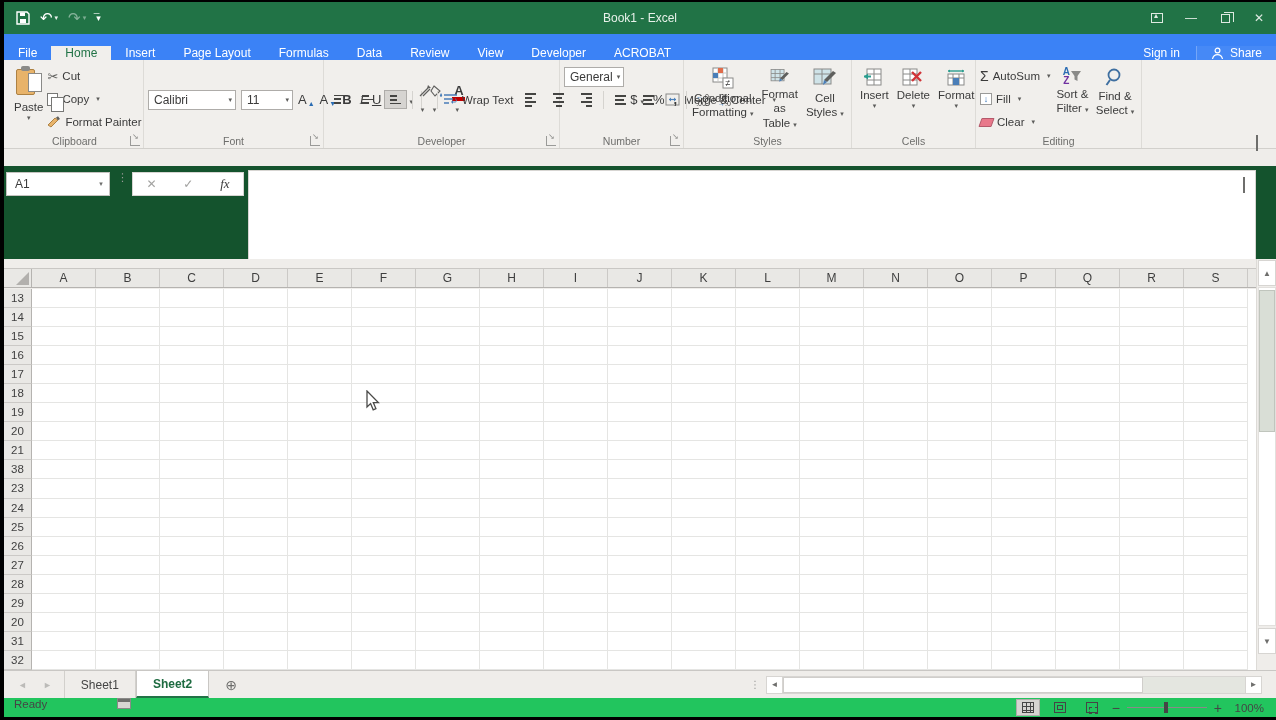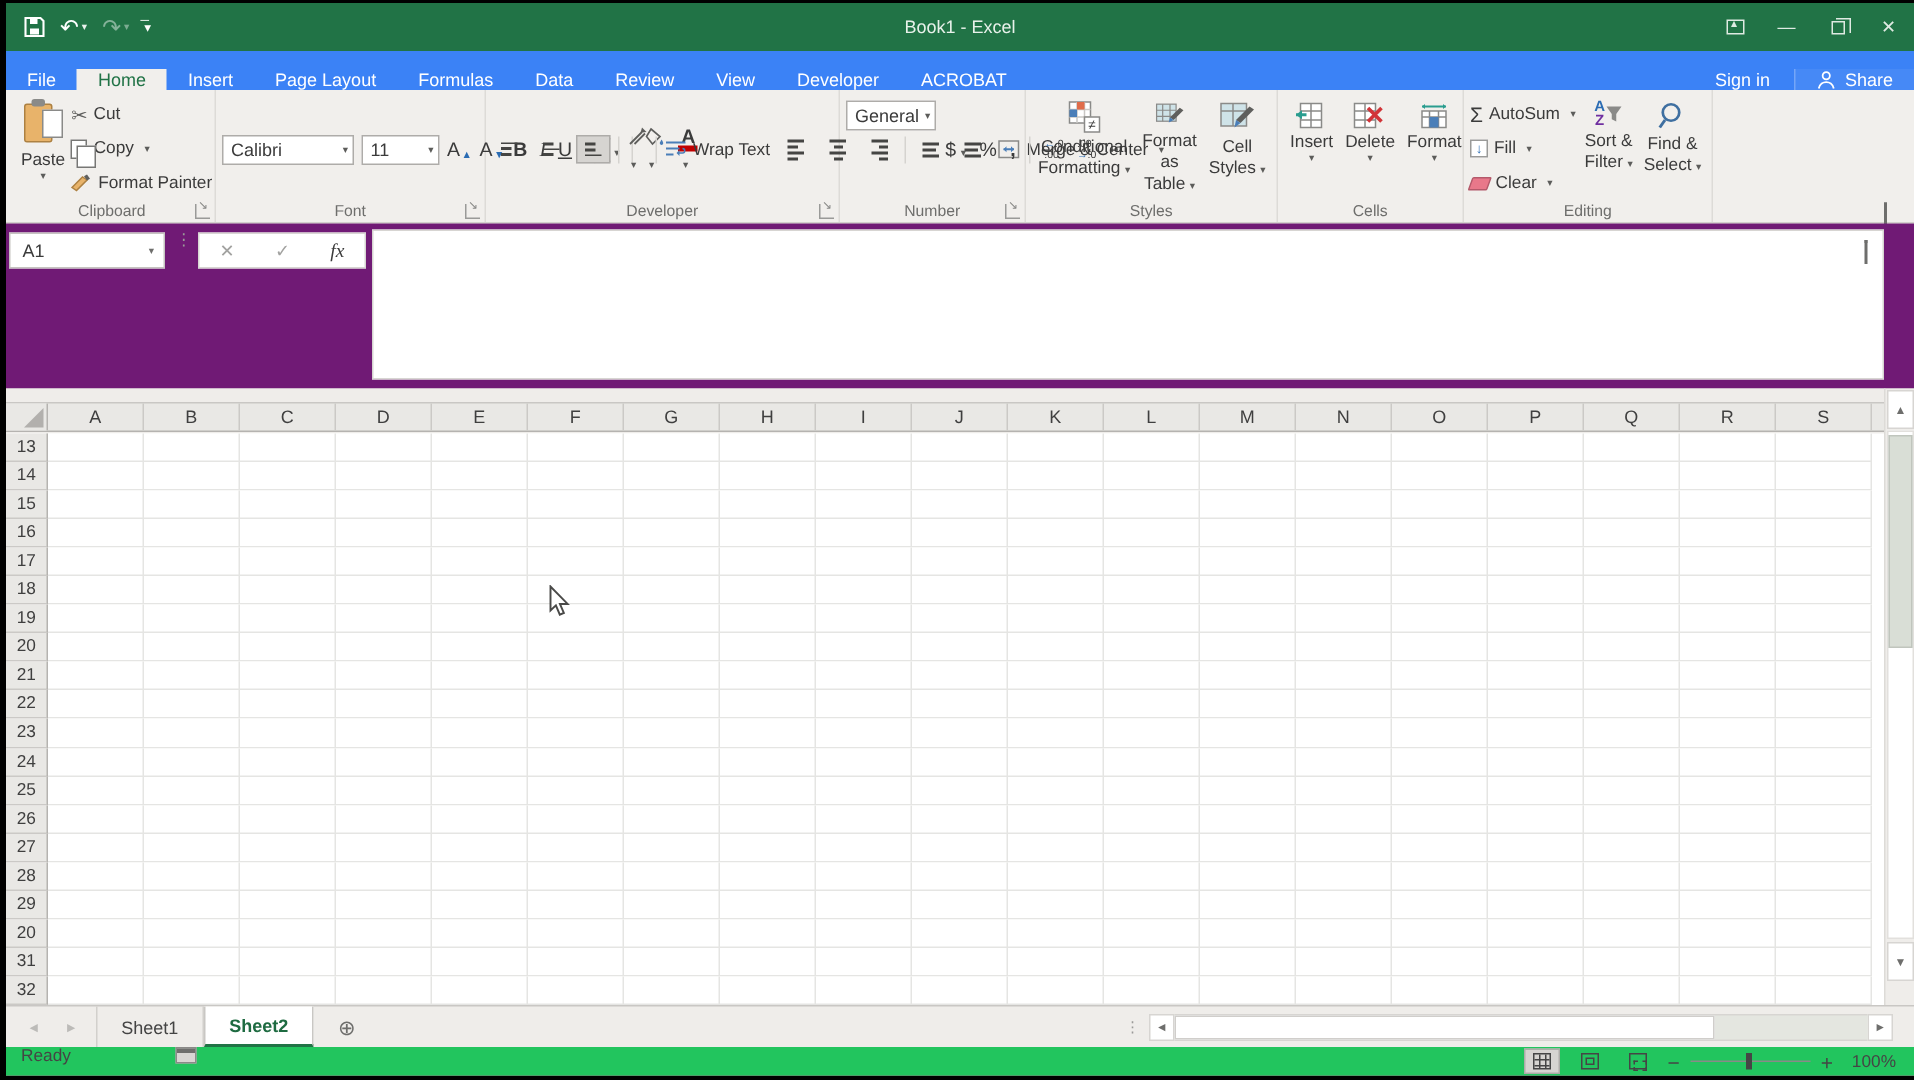--- a/index.html
+++ b/index.html
@@ -106,21 +106,21 @@
   .icon-eraser { width:13px; height:9px; background:#e8788a; border:1px solid #b4596a; transform:skewX(-20deg); border-radius:1px; }
   .icon-az { display:flex; align-items:center; }
   .icon-az .let { font-size:10px; font-weight:bold; line-height:9px; display:flex; flex-direction:column; }
   .icon-az .a { color:#2b6cb3; } .icon-az .z { color:#7030a0; }
   .icon-funnel { width:12px; height:12px; }
   .icon-mag { width:20px; height:20px; }
   .ribbon-collapse { position:absolute; right:10px; bottom:4px; width:10px; height:7px; }
   .chev-up { width:7px; height:7px; border-left:2px solid #6e6e6c; border-top:2px solid #6e6e6c; transform:rotate(45deg); }
 
   
-  .formula-region { position:absolute; left:0; top:147px; width:100%; height:110px; background:#701a75; }
+  .formula-region { position:absolute; left:0; top:164px; width:100%; height:110px; background:#14532d; }
   .name-box { position:absolute; left:2px; top:6px; width:104px; height:24px; background:#fff; border:1px solid #c5c3c0;
               display:flex; align-items:center; }
   .name-box .val { flex:1; padding-left:8px; font-size:12px; }
   .name-box .nb-dd { width:16px; text-align:center; font-size:7px; color:#6e6e6c; }
   .fgrip { position:absolute; left:113px; top:8px; color:#9a9a98; font-size:11px; letter-spacing:0; line-height:6px; }
   .fxbtns { position:absolute; left:128px; top:6px; width:112px; height:24px; background:#fff; border:1px solid #d7d5d2;
             display:flex; align-items:center; justify-content:space-around; }
   .fxbtns .fb { color:#a2a2a0; font-size:12px; }
   .fxbtns .fx { color:#3b3b3b; font-style:italic; font-family:"Liberation Serif", serif; font-size:13px; }
   .formula-input { position:absolute; left:244px; top:4px; right:20px; bottom:6px; background:#fff;
@@ -797,21 +797,21 @@
           <span class="cell"></span>
           <span class="cell"></span>
           <span class="cell"></span>
           <span class="cell"></span>
           <span class="cell"></span>
           <span class="cell"></span>
           <span class="cell"></span>
           <span class="cell"></span>
         </div>
         <div class="grow">
-          <span class="rowh">22</span>
+          <span class="rowh">38</span>
           <span class="cell"></span>
           <span class="cell"></span>
           <span class="cell"></span>
           <span class="cell"></span>
           <span class="cell"></span>
           <span class="cell"></span>
           <span class="cell"></span>
           <span class="cell"></span>
           <span class="cell"></span>
           <span class="cell"></span>

